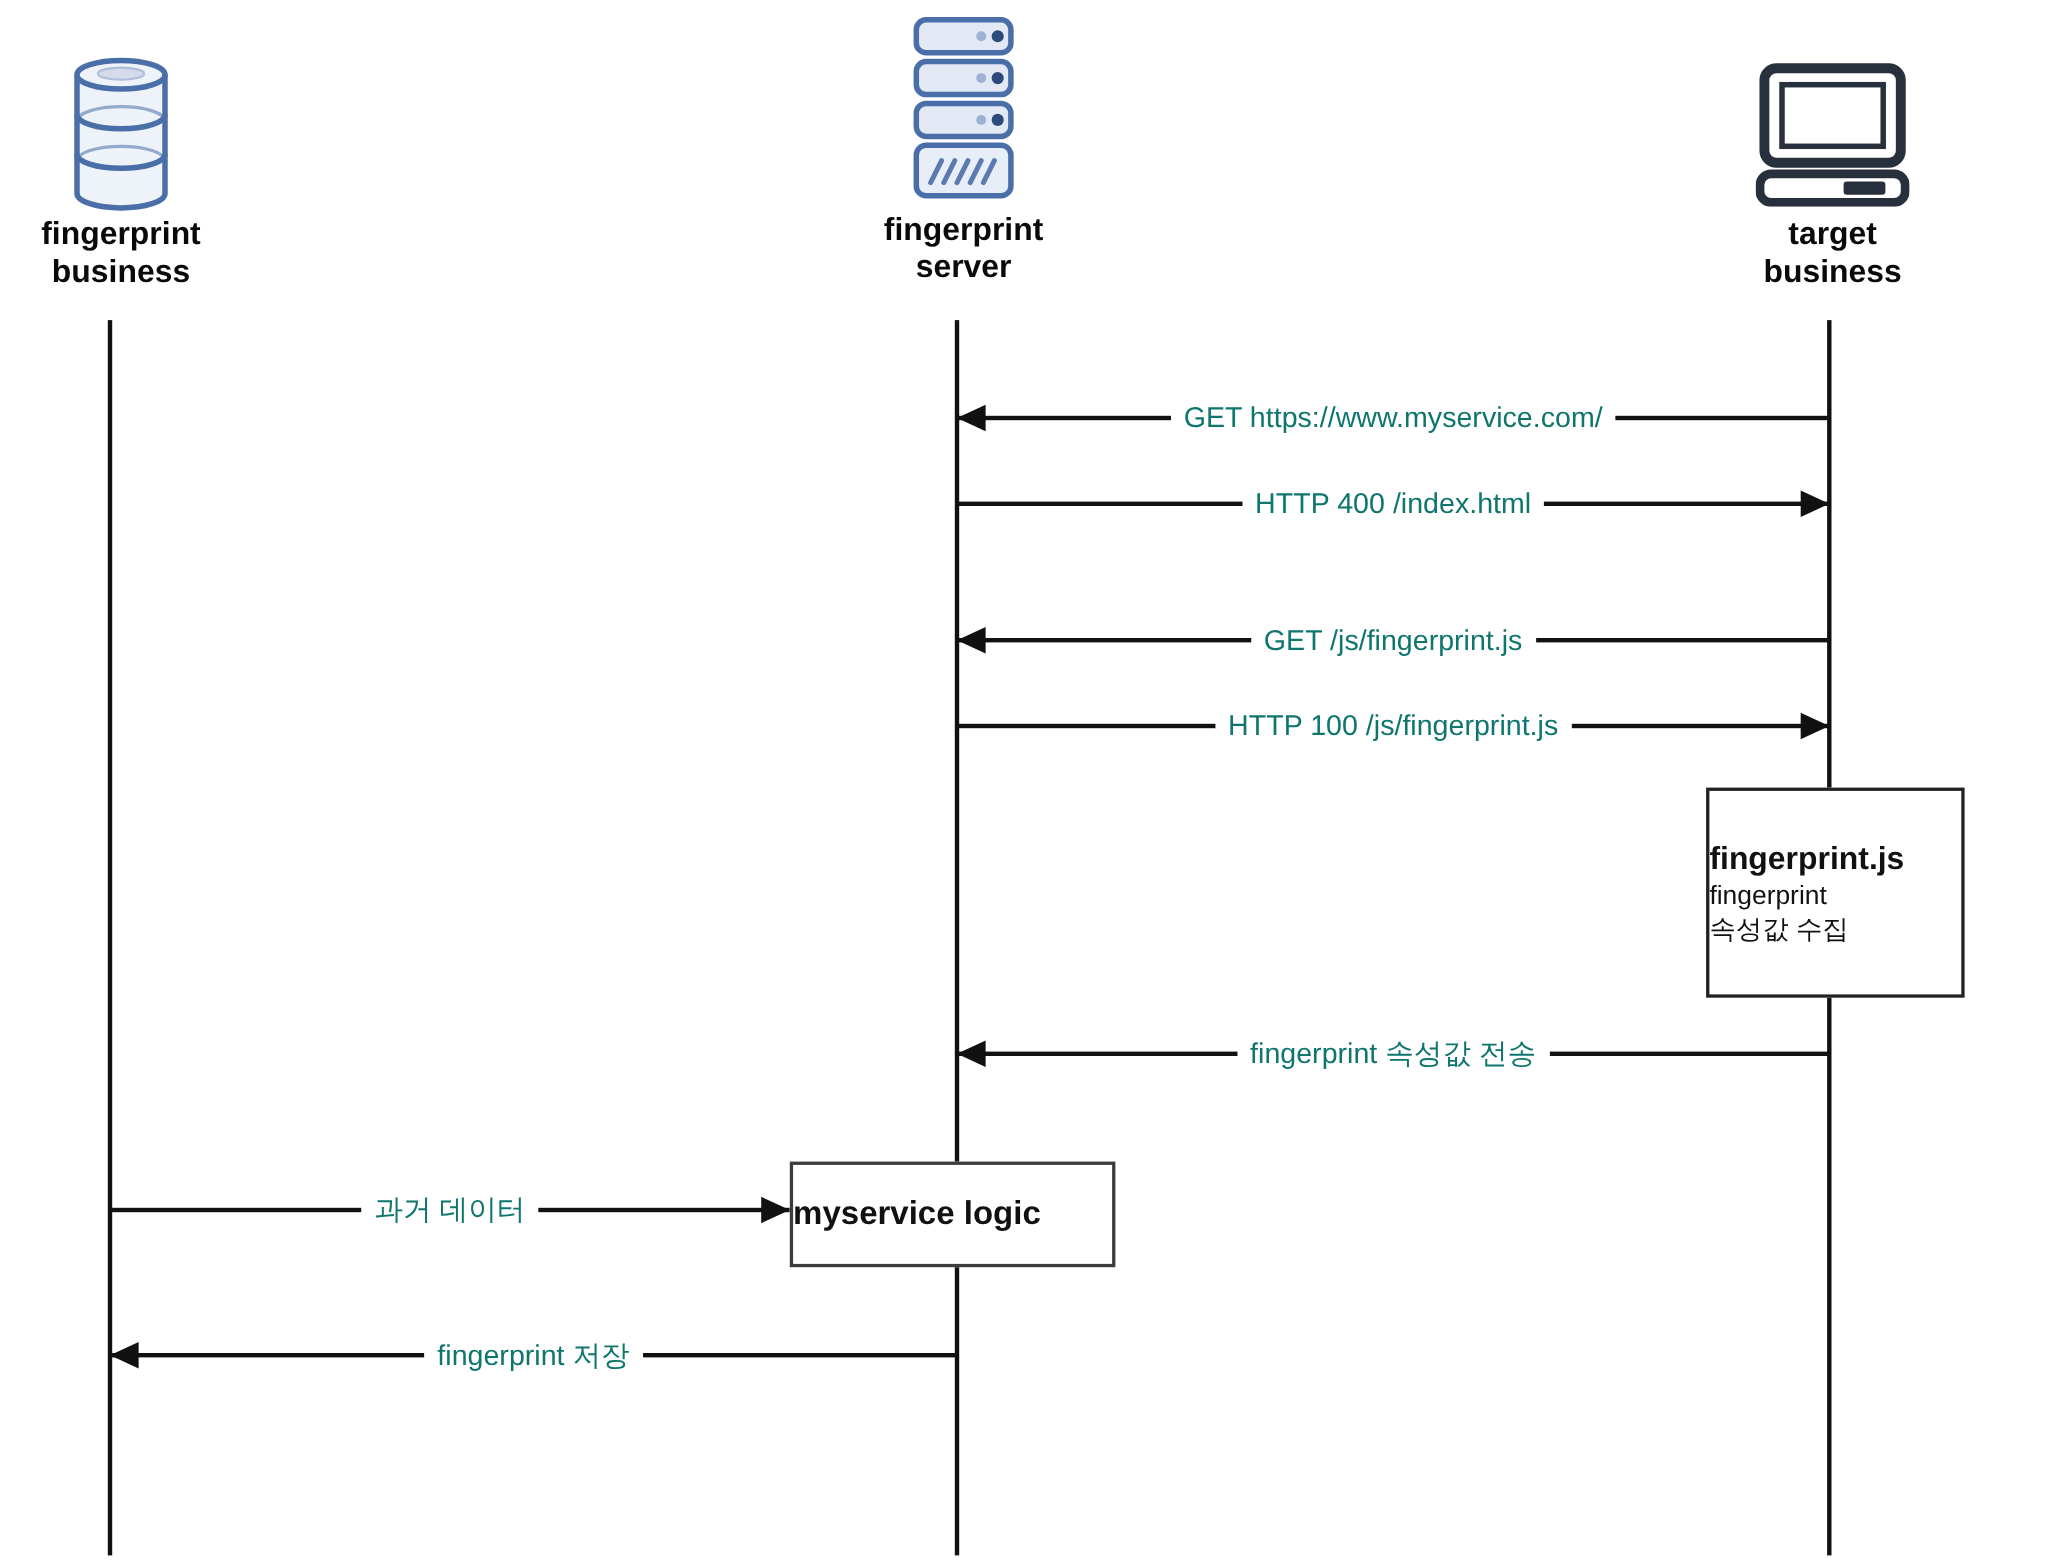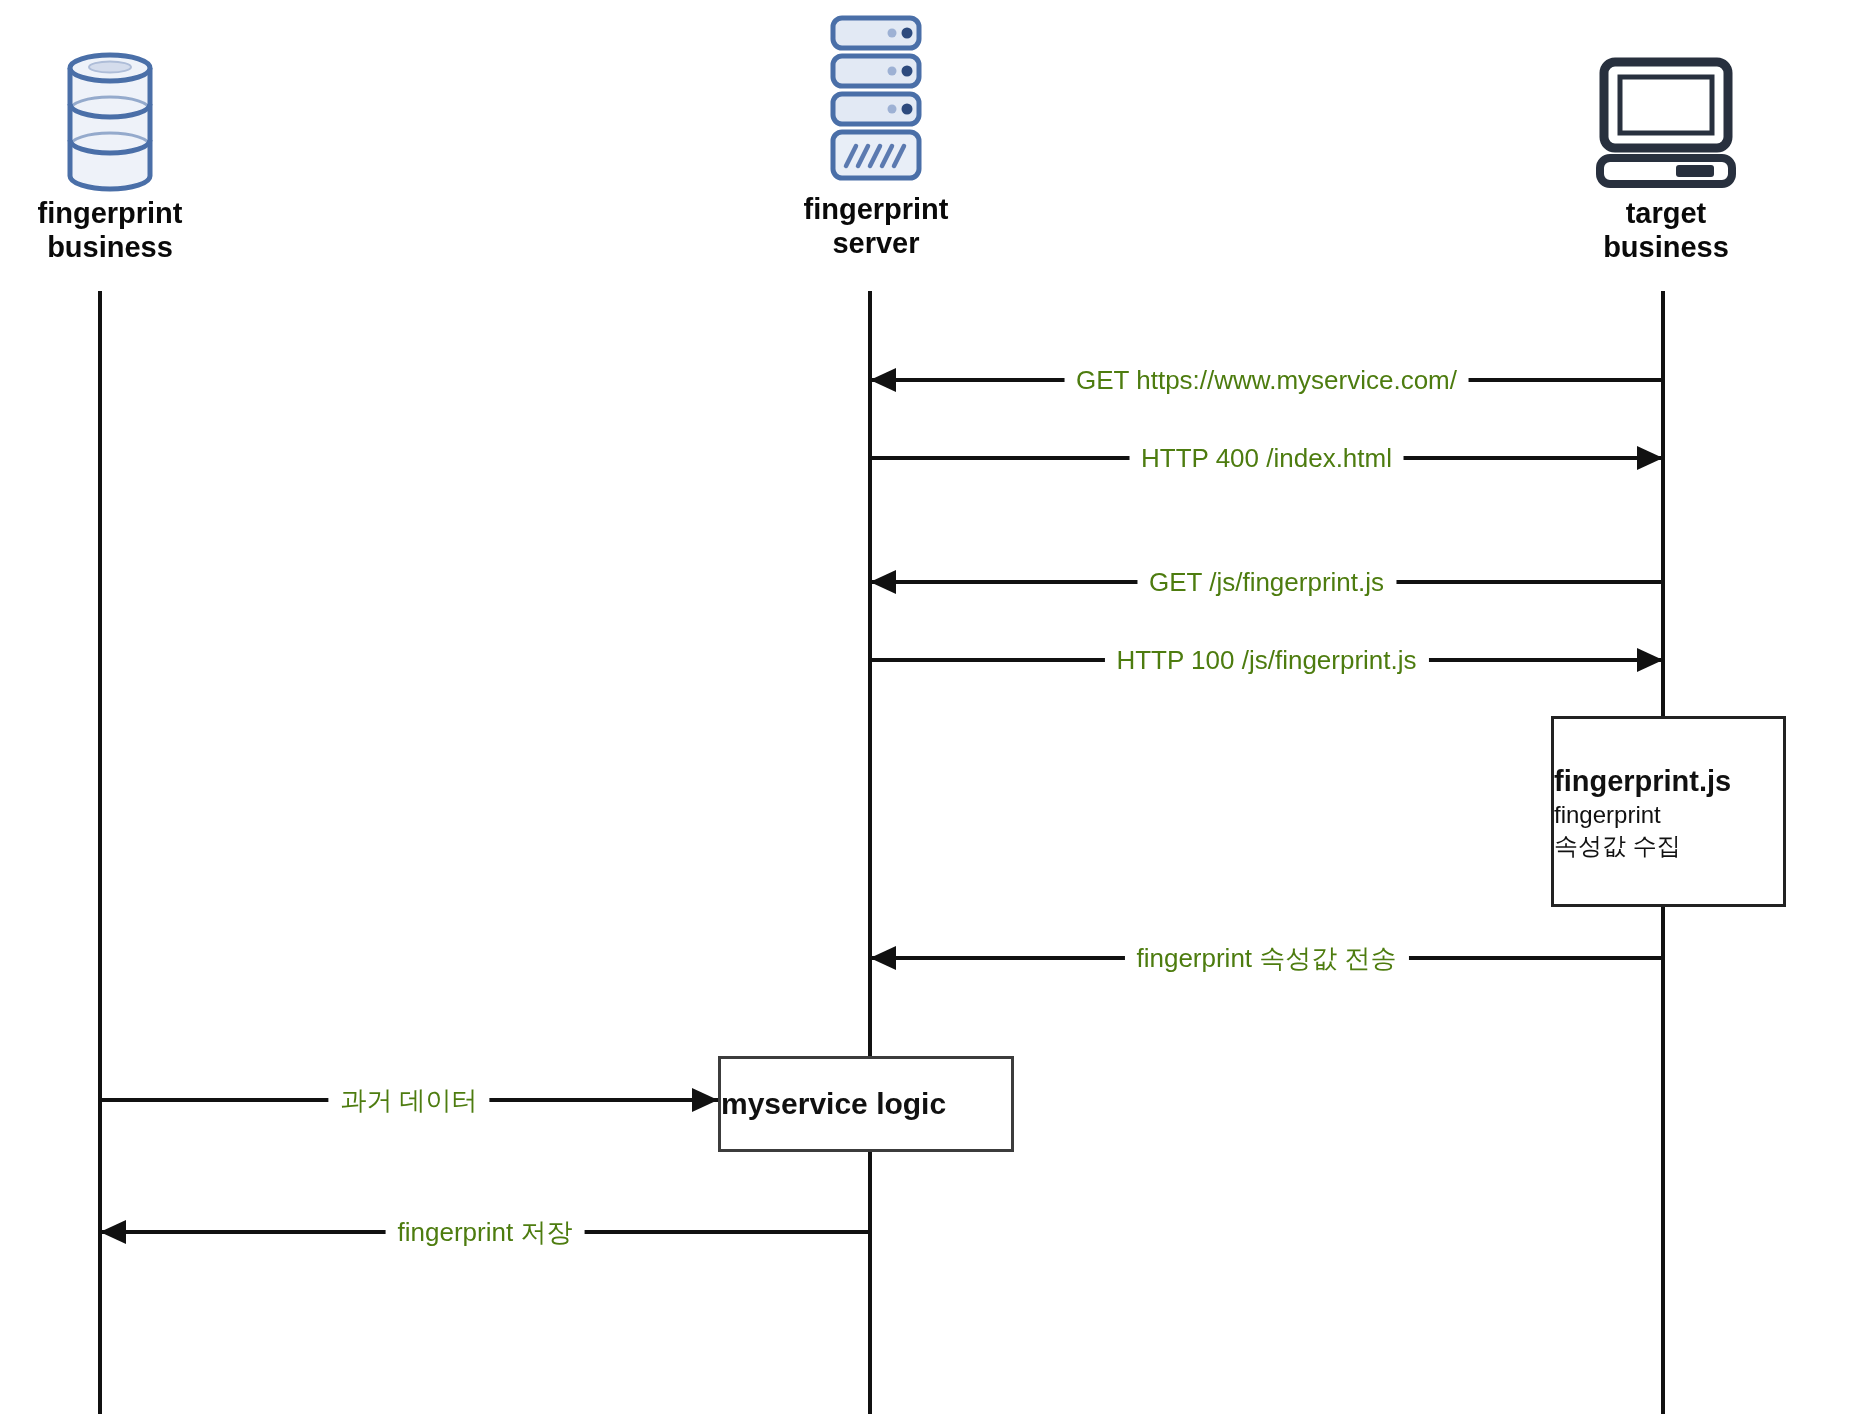--- a/index.html
+++ b/index.html
@@ -54,21 +54,21 @@
   .arrowhead.left  { left: 0;  border-right: 26px solid #111; }
   .arrowhead.right { right: 0; border-left: 26px solid #111; }
   .msg-label {
     position: absolute;
     left: 50%; top: 0;
     transform: translate(-50%, -50%);
     background: #ffffff;
     padding: 3px 12px;
     font-size: 26px;
     white-space: nowrap;
-    color: #4d7c0f;
+    color: #0f766e;
   }
 
   
   .box {
     position: absolute;
     background: #ffffff;
     z-index: 5;
     display: flex;
     flex-direction: column;
     align-items: flex-start;

